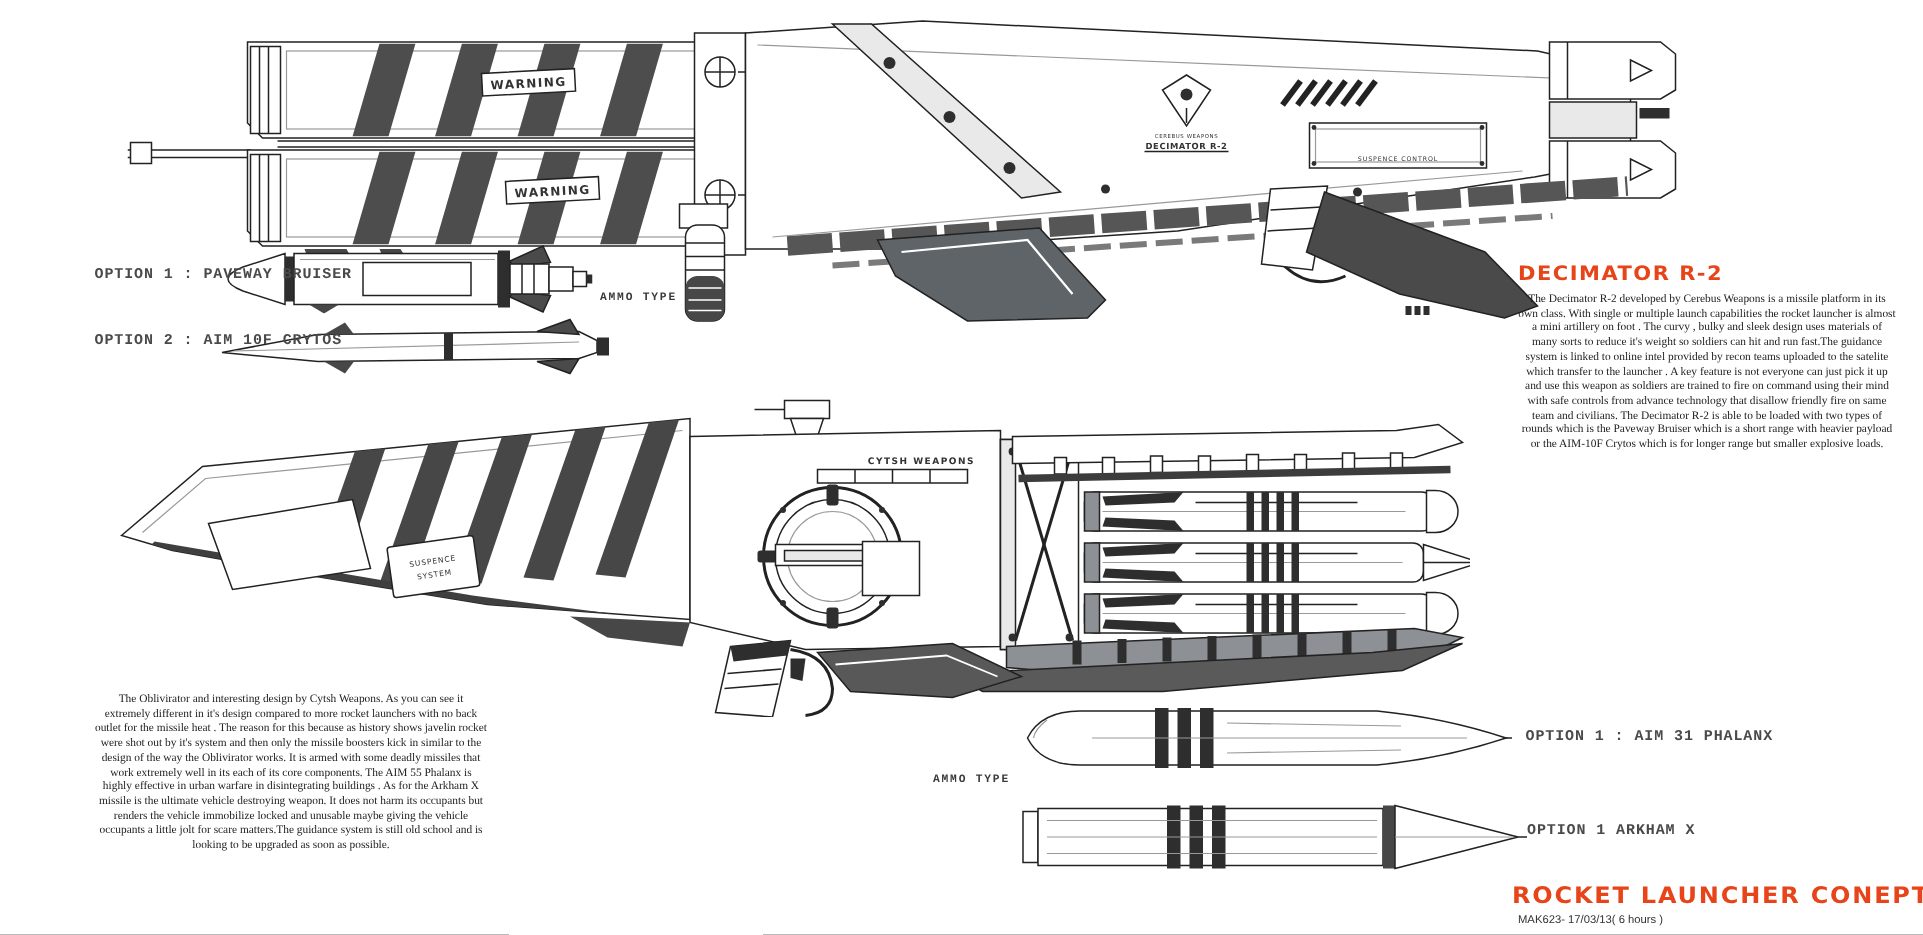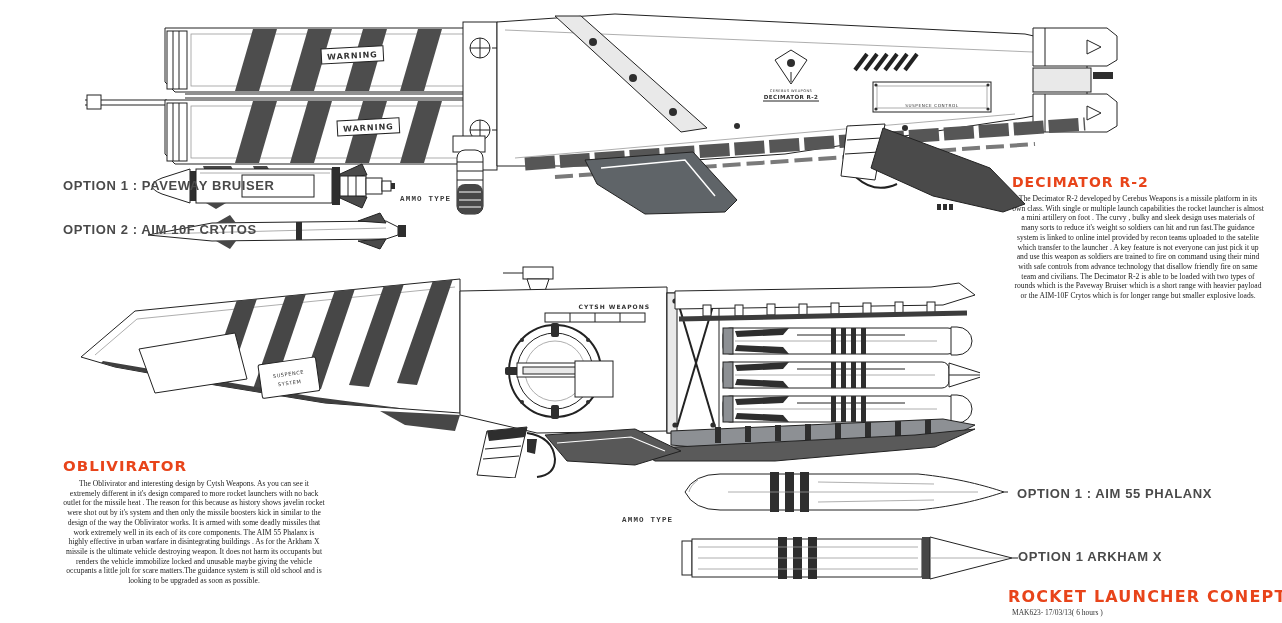--- a/index.html
+++ b/index.html
@@ -4,25 +4,25 @@
 <style>
   html,body{margin:0;padding:0;background:#888;}
   #canvas{position:relative;width:1282px;height:623px;background:#ffffff;overflow:hidden;
           font-family:"Liberation Sans","DejaVu Sans",sans-serif;}
   .abs{position:absolute;}
   
   .sec-title{color:#e8441a;font-family:"DejaVu Sans",sans-serif;font-weight:800;
              letter-spacing:1px;transform:scaleY(.95);transform-origin:left top;white-space:nowrap;}
   .para{font-family:"Liberation Serif","DejaVu Serif",serif;font-size:7.6px;line-height:1.28;
         color:#222;text-align:center;}
-  .opt-label{font-family:Liberation Sans, sans-serif;font-size:13px;font-weight:700;
+  .opt-label{font-family:Liberation Mono, monospace;font-size:10px;font-weight:700;
              letter-spacing:.6px;color:#4a4a4a;white-space:nowrap;}
   .ammo-label{font-family:Liberation Mono, monospace;font-size:7.5px;font-weight:700;
               letter-spacing:1.2px;color:#3a3a3a;white-space:nowrap;}
-  .credit{font-family:Liberation Serif, serif;font-size:7.5px;color:#333;}
+  .credit{font-family:Liberation Sans, sans-serif;font-size:7.5px;color:#333;}
   
   svg{display:block;}
   .ln{fill:none;stroke:#222;stroke-width:1;}
   .ln2{fill:none;stroke:#222;stroke-width:2;}
   .thin{fill:none;stroke:#999;stroke-width:.8;}
   .wh{fill:#fff;stroke:#222;stroke-width:1;}
   .lt{fill:#e9e9e9;stroke:#222;stroke-width:1;}
   .gy{fill:#8d9094;stroke:#222;stroke-width:1;}
   .dk{fill:#474747;stroke:none;}
   .dk2{fill:#2e2e2e;stroke:none;}
@@ -381,38 +381,37 @@
       <polygon class="dk2" points="452,176 462,176 460,191 452,189"></polygon>
     </g>
 
     <g>
       <polygon points="470,172 560,166 606,188 560,202 492,198" fill="#585858" stroke="#222" stroke-width="1"></polygon>
       <polyline points="482,180 556,174 590,188" fill="none" stroke="#fff" stroke-width="1.2"></polyline>
     </g>
   </svg>
 
   <div class="abs" style="left:63px;top:458px;width:262px">
-    <div class="sec-title" style="font-size:15px">OBLIVIRATOR</div>
     <div class="para" style="margin-top:3px">The Oblivirator and interesting design by Cytsh Weapons. As you can see it extremely different in it's design compared to more  rocket launchers with no back outlet for the missile  heat . The reason for this because as history shows javelin rocket were shot out by it's system and then only the missile boosters kick in similar to the design of the  way the Oblivirator works. It is armed with some deadly missiles that work extremely well in its each of its core components. The AIM 55 Phalanx is highly effective in urban warfare in disintegrating buildings . As for the  Arkham X missile is the ultimate vehicle destroying weapon. It does not harm its occupants but  renders the vehicle  immobilize locked and unusable maybe giving the vehicle occupants a little jolt for scare matters.The guidance system is still old school and  is looking to be upgraded as soon as possible.</div>
   </div>
 
   <div class="abs ammo-label" style="left:622px;top:516px">AMMO TYPE</div>
 
   <svg class="abs" style="left:678px;top:466px" width="330" height="52" viewBox="0 0 330 52">
     <path class="wh" d="M42,8 H240 C280,12 308,20 326,26 C308,32 280,40 240,44 H42 Q16,44 7,26 Q16,8 42,8 Z"></path>
     <path class="thin" d="M20,14 Q12,20 11,26"></path>
     <rect class="dk2" x="92" y="6" width="9" height="40"></rect>
     <rect class="dk2" x="107" y="6" width="9" height="40"></rect>
     <rect class="dk2" x="122" y="6" width="9" height="40"></rect>
     <line class="thin" x1="140" y1="16" x2="256" y2="18"></line>
     <line class="thin" x1="140" y1="36" x2="256" y2="34"></line>
     <line class="thin" x1="50" y1="26" x2="300" y2="26"></line>
     <line class="ln" x1="326" y1="26" x2="330" y2="26"></line>
   </svg>
-  <div class="abs opt-label" style="left:1017px;top:486px">OPTION 1 : AIM 55 PHALANX</div>
+  <div class="abs opt-label" style="left:1017px;top:486px">OPTION 1 : AIM 31 PHALANX</div>
 
   <svg class="abs" style="left:678px;top:529px" width="340" height="58" viewBox="0 0 340 58">
     <rect class="wh" x="4" y="12" width="10" height="34"></rect>
     <rect class="wh" x="14" y="10" width="230" height="38"></rect>
     <rect class="dk2" x="100" y="8" width="9" height="42"></rect>
     <rect class="dk2" x="115" y="8" width="9" height="42"></rect>
     <rect class="dk2" x="130" y="8" width="9" height="42"></rect>
     <line class="thin" x1="20" y1="18" x2="240" y2="18"></line>
     <line class="thin" x1="20" y1="40" x2="240" y2="40"></line>
     <line class="thin" x1="20" y1="29" x2="240" y2="29"></line>

